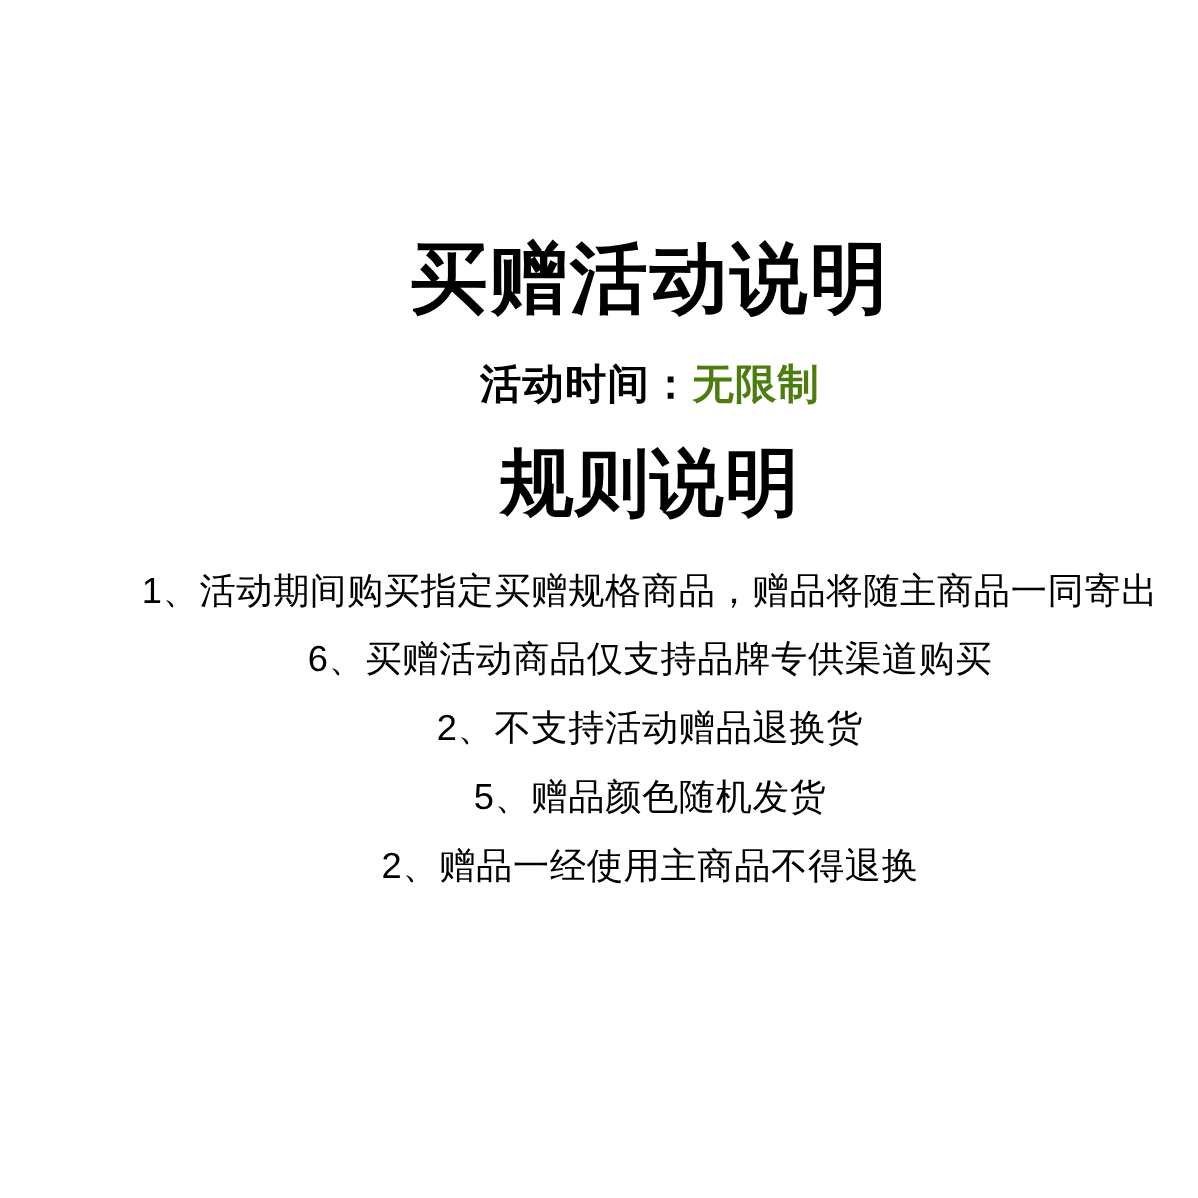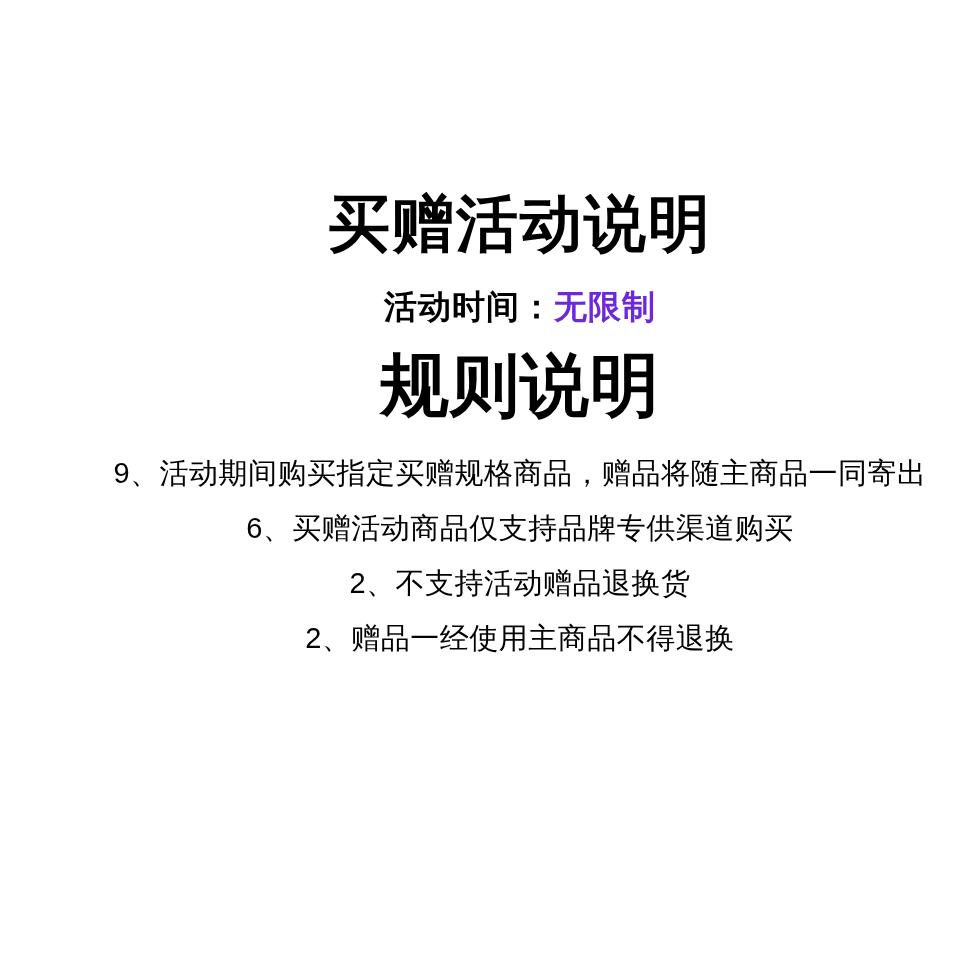--- a/index.html
+++ b/index.html
@@ -38,21 +38,21 @@
     line-height: 38px;
     font-weight: 700;
     letter-spacing: 1px;
   }
   .subtitle-value {
     
     color: #A2282B;
   }
   .section-heading {
     top: 356px;
-    font-size: 69px;
+    font-size: 59px;
     line-height: 60px;
     font-weight: 700;
     letter-spacing: 1px;
   }
   .rules {
     top: 446px;
   }
   .rule {
     margin: 0;
     height: 55px;
@@ -63,24 +63,25 @@
     white-space: nowrap;
   }
 </style>
 </head>
 <body>
 
 <div class="page" style="background: rgb(255, 255, 255); color: rgb(0, 0, 0);">
 
   <h1 class="centered title">买赠活动说明</h1>
 
-  <div class="centered subtitle"><span class="subtitle-label">活动时间：</span><span class="subtitle-value" style="color: #6d28d9;">无限制</span></div>
+  <div class="centered subtitle"><span class="subtitle-label">活动时间：</span><span class="subtitle-value" style="color: #4d7c0f;">无限制</span></div>
 
   <h2 class="centered section-heading">规则说明</h2>
 
   <div class="centered rules">
-    <p class="rule">9、活动期间购买指定买赠规格商品，赠品将随主商品一同寄出</p>
+    <p class="rule">1、活动期间购买指定买赠规格商品，赠品将随主商品一同寄出</p>
     <p class="rule">6、买赠活动商品仅支持品牌专供渠道购买</p>
     <p class="rule">2、不支持活动赠品退换货</p>
+    <p class="rule">5、赠品颜色随机发货</p>
     <p class="rule">2、赠品一经使用主商品不得退换</p>
   </div>
 
 </div>
 
 </body></html>

